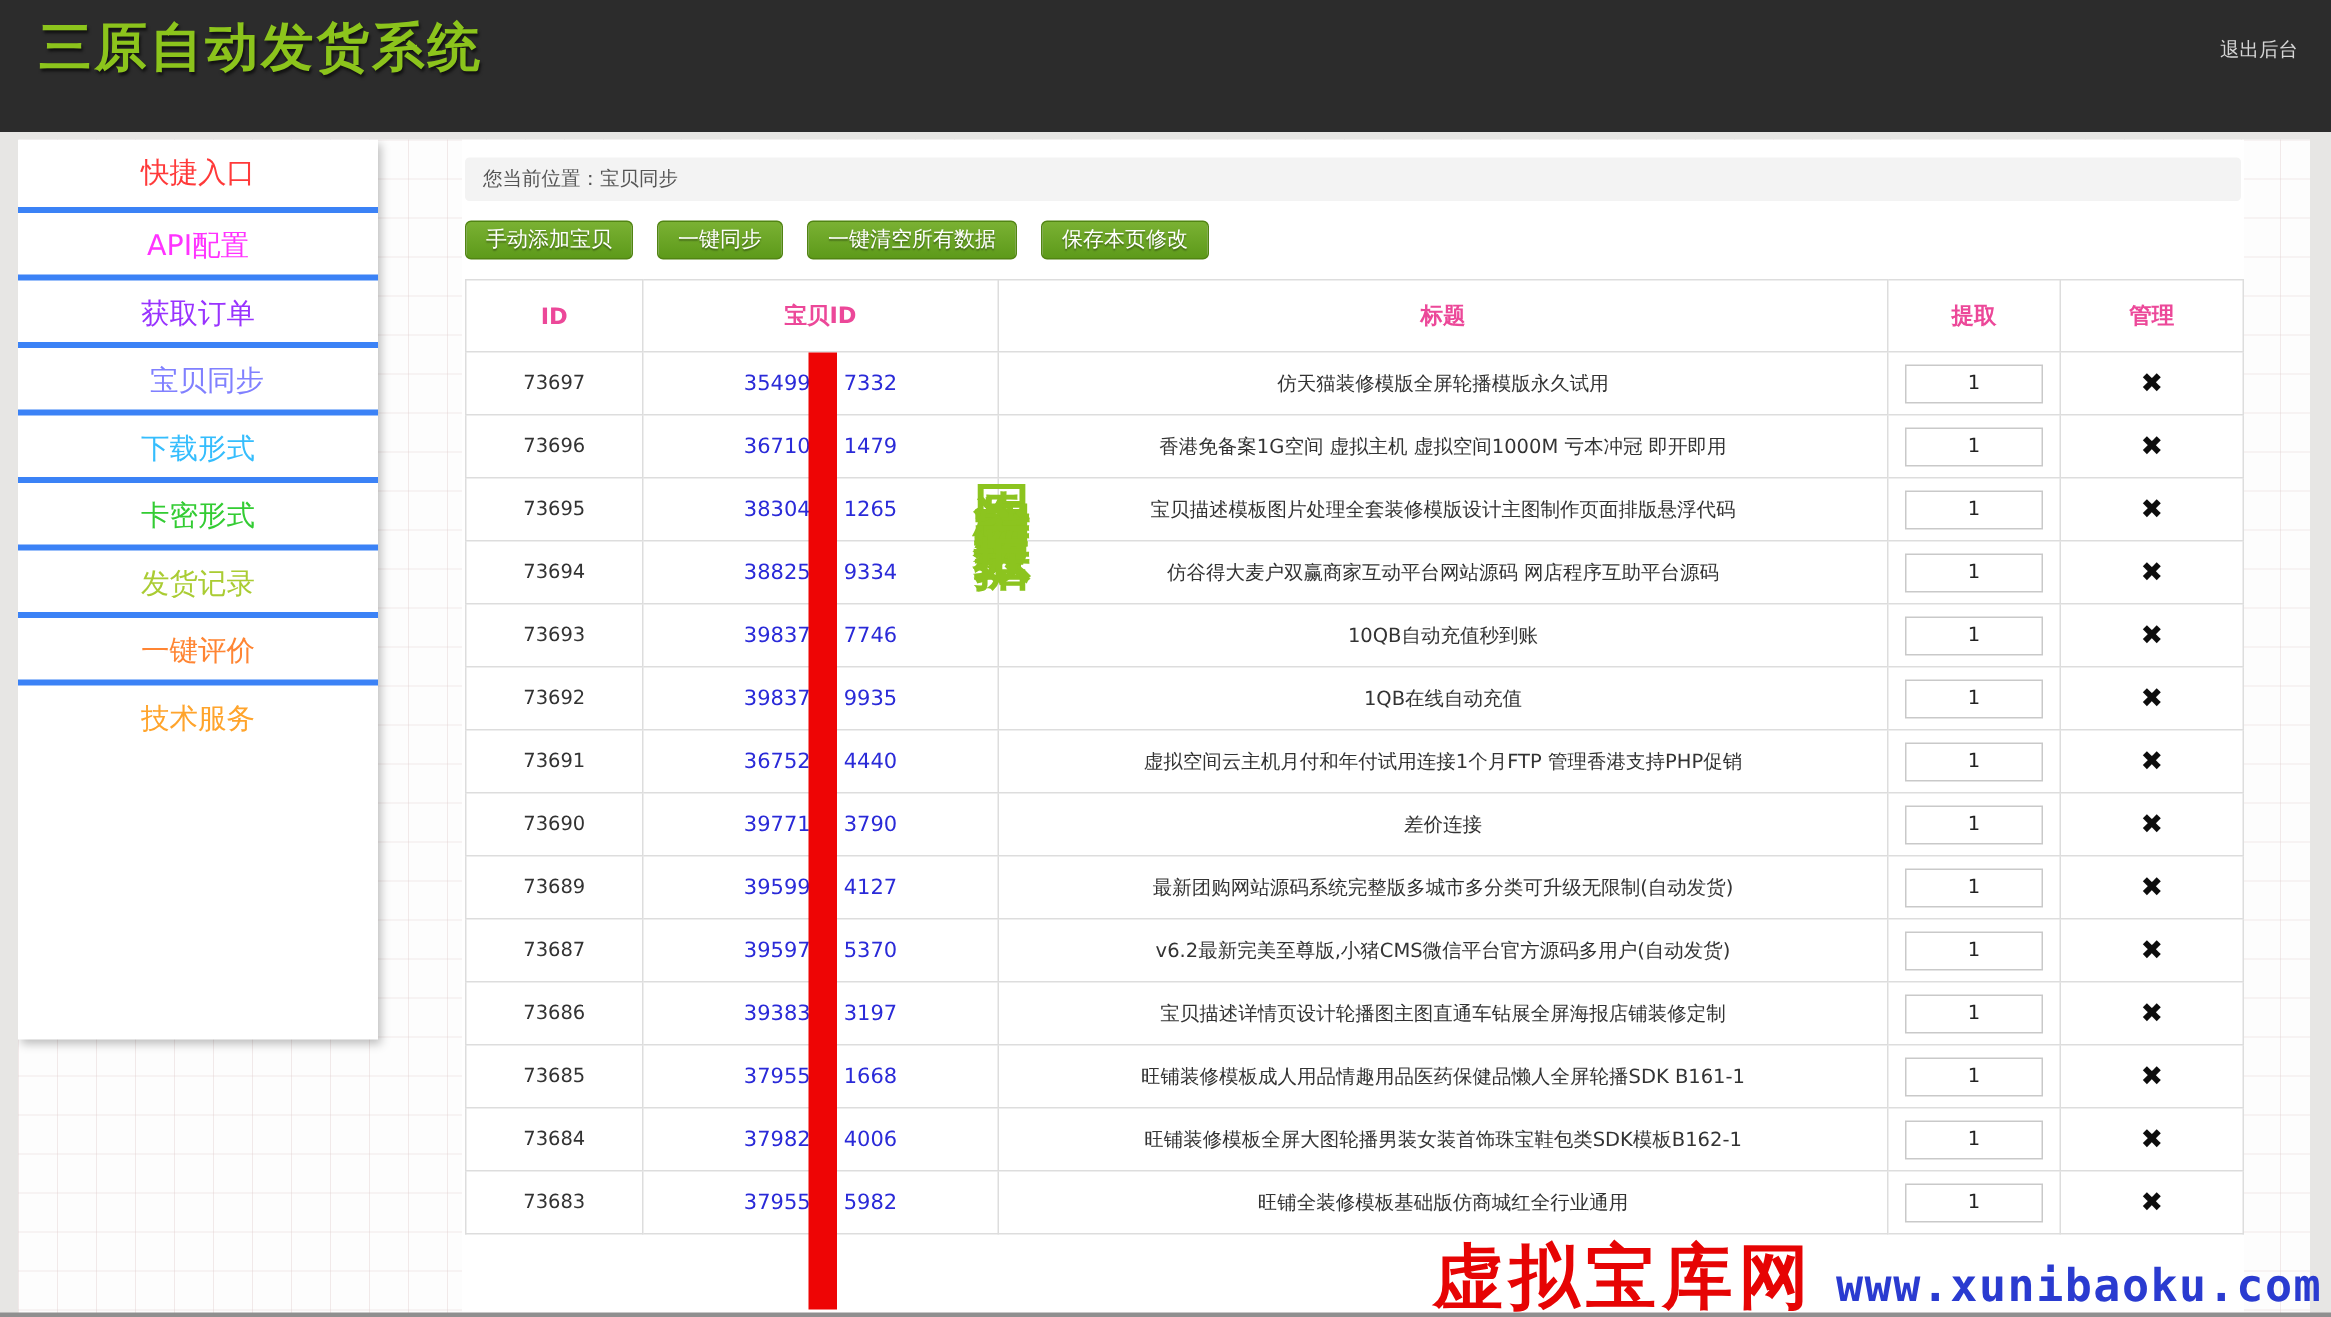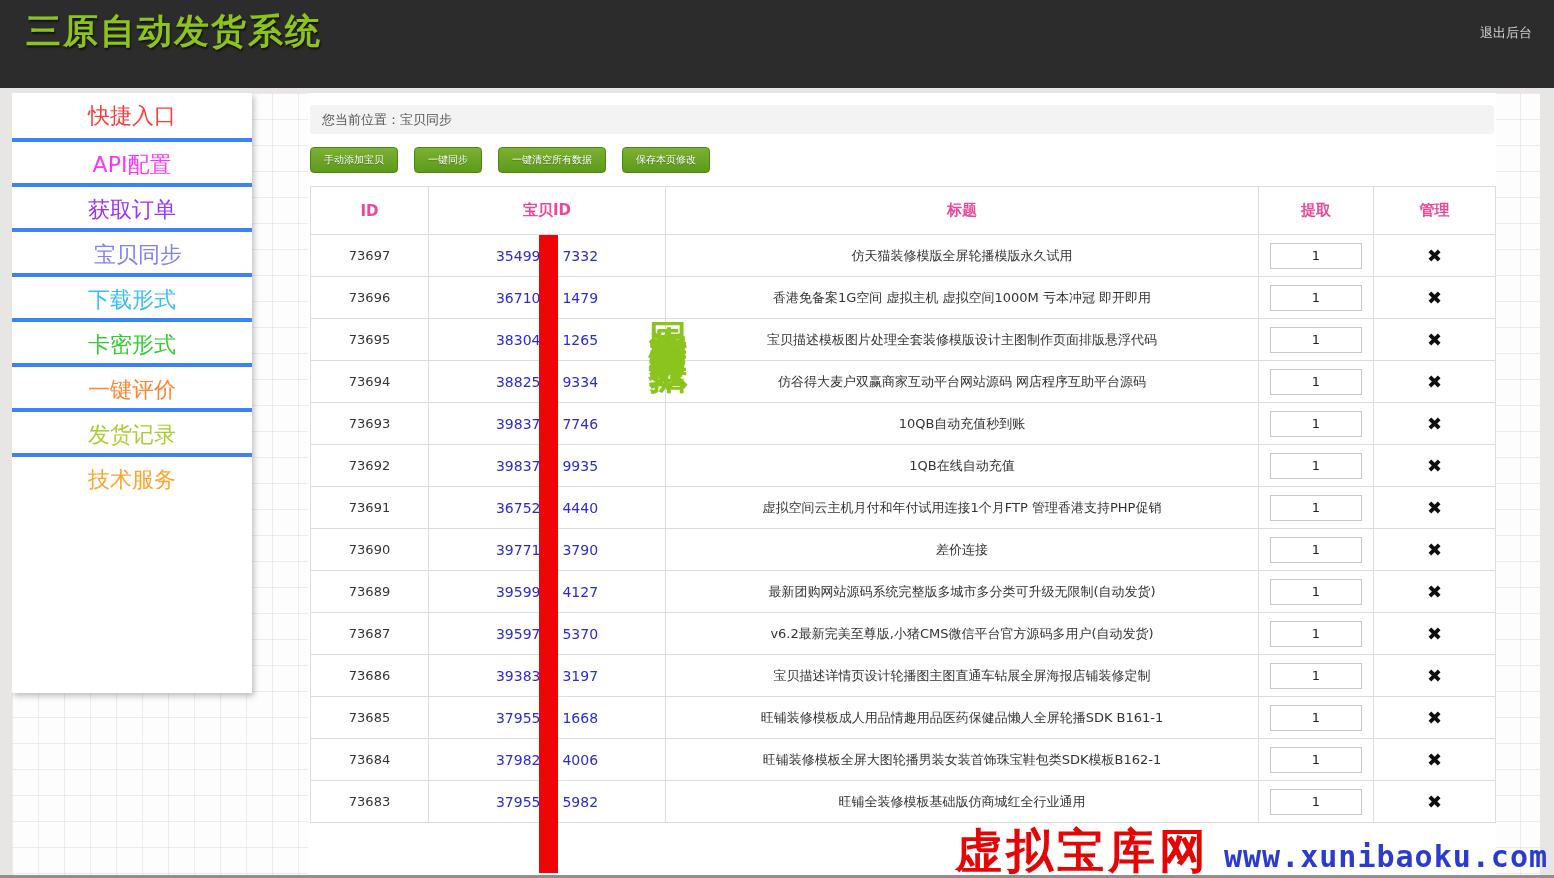--- a/index.html
+++ b/index.html
@@ -18,31 +18,31 @@
   .wrapper { position:absolute; left:12px; top:93px; width:1528px; height:783px;
     background-color:#fdfdfd;
     background-image:
       linear-gradient(to right, rgba(222,200,200,.38) 1px, transparent 1px),
       linear-gradient(to bottom, rgba(222,200,200,.38) 1px, transparent 1px);
     background-size:26px 26px; overflow:hidden; }
 
   
   .sidebar { position:absolute; left:0; top:0; width:240px; height:600px; background:#fff;
     box-shadow:2px 3px 6px rgba(0,0,0,.25); }
-  .side-item { height:45px; line-height:45px; text-align:center; font-size:22px;
+  .side-item { height:45px; line-height:45px; text-align:center; font-size:19px;
     cursor:pointer; }
   .side-item + .side-item { border-top:4px solid #3b82f6; }
 
   
   .main { position:absolute; left:296px; top:0; width:1188px; height:783px; background:#fff; }
   .breadcrumb { margin:12px 2px 0 2px; height:29px; line-height:29px; background:#f3f3f3;
     border-radius:3px; padding-left:12px; font-size:13px; color:#555; }
   .toolbar { margin:13px 0 0 2px; height:27px; }
   .toolbar button { display:inline-block; margin-right:16px; padding:0 13px; height:26px;
-    font-size:10px; color:#fff; text-shadow:0 1px 1px rgba(0,0,0,.35);
+    font-size:14px; color:#fff; text-shadow:0 1px 1px rgba(0,0,0,.35);
     background:linear-gradient(#7ab133,#5d9a1a); border:1px solid #518413;
     border-radius:4px; cursor:pointer;
     font-family:Liberation Serif, serif; }
 
   
   table { margin:12px 0 0 2px; width:1185px; border-collapse:collapse; table-layout:fixed; }
   th, td { border:1px solid #ddd; text-align:center; overflow:hidden; white-space:nowrap; }
   th { height:48px; font-size:15px; color:#ec4899; font-weight:bold; background:#fff; }
   td { height:42px; font-size:13px; color:#333; }
   col.c-id    { width:118px; }
@@ -81,22 +81,22 @@
 
 <div class="wrapper">
 
   <aside class="sidebar">
       <div class="side-item" style="color: rgb(255, 58, 58);">快捷入口</div>
       <div class="side-item" style="color: rgb(255, 51, 255);">API配置</div>
       <div class="side-item" style="color: rgb(153, 51, 255);">获取订单</div>
       <div class="side-item" style="color: rgb(128, 128, 255); padding-left: 12px;">宝贝同步</div>
       <div class="side-item" style="color: rgb(53, 189, 253);">下载形式</div>
       <div class="side-item" style="color: rgb(51, 204, 51);">卡密形式</div>
+      <div class="side-item" style="color: rgb(170, 204, 51);">发货记录</div>
       <div class="side-item" style="color: rgb(255, 133, 51);">一键评价</div>
-      <div class="side-item" style="color: rgb(170, 204, 51);">发货记录</div>
       <div class="side-item" style="color: rgb(255, 164, 44);">技术服务</div>
     </aside>
 
   <main class="main">
     <div class="breadcrumb">您当前位置：宝贝同步</div>
     <div class="toolbar"><button>手动添加宝贝</button><button>一键同步</button><button>一键清空所有数据</button><button>保存本页修改</button></div>
     <table>
       <colgroup>
         <col class="c-id">
           <col class="c-item">

